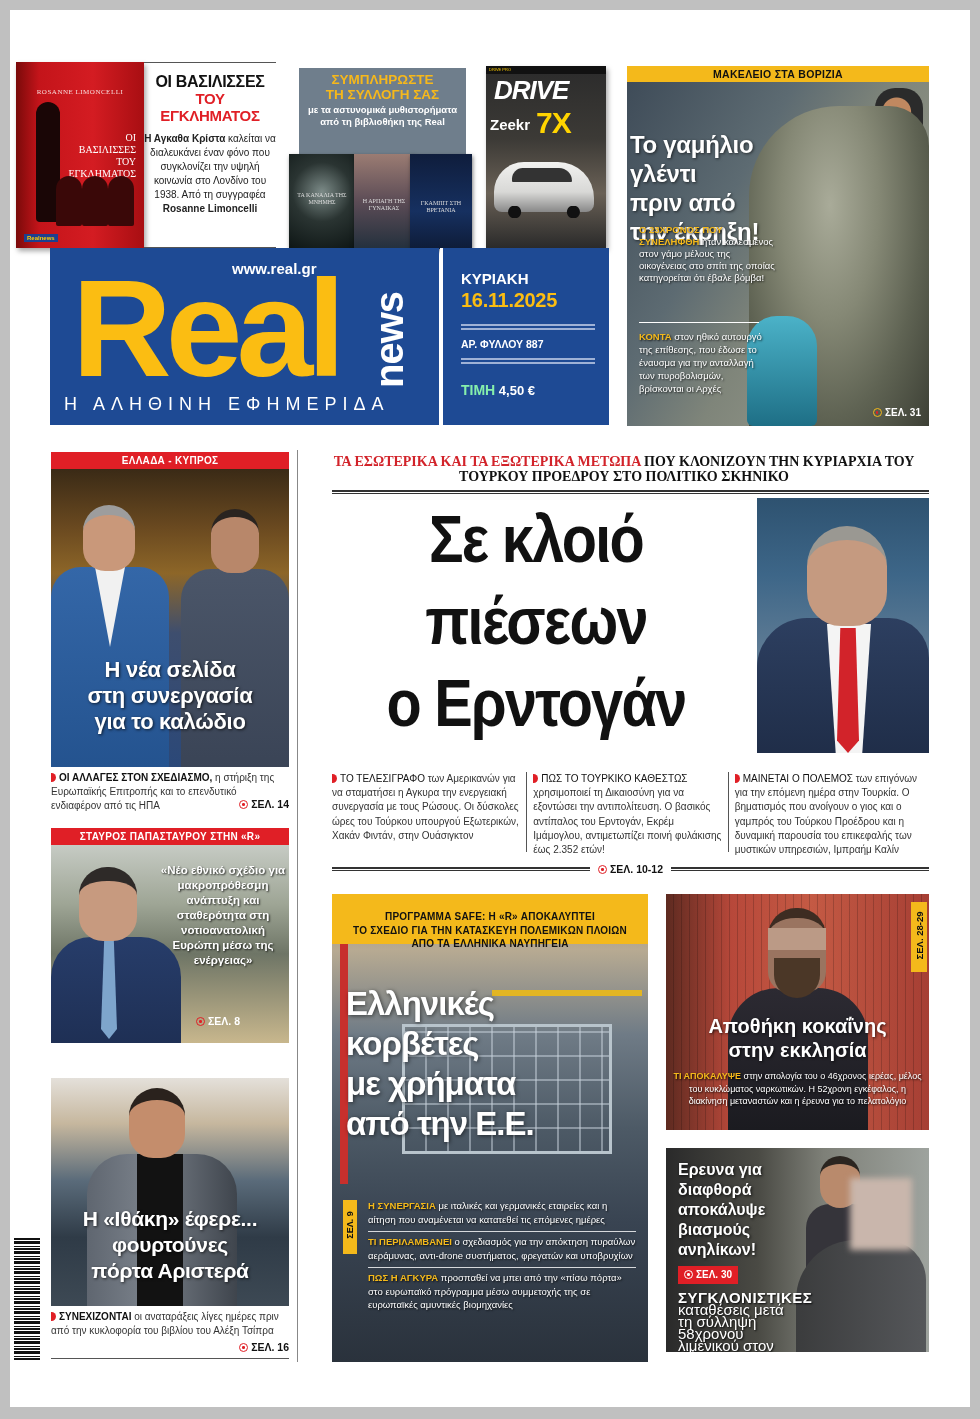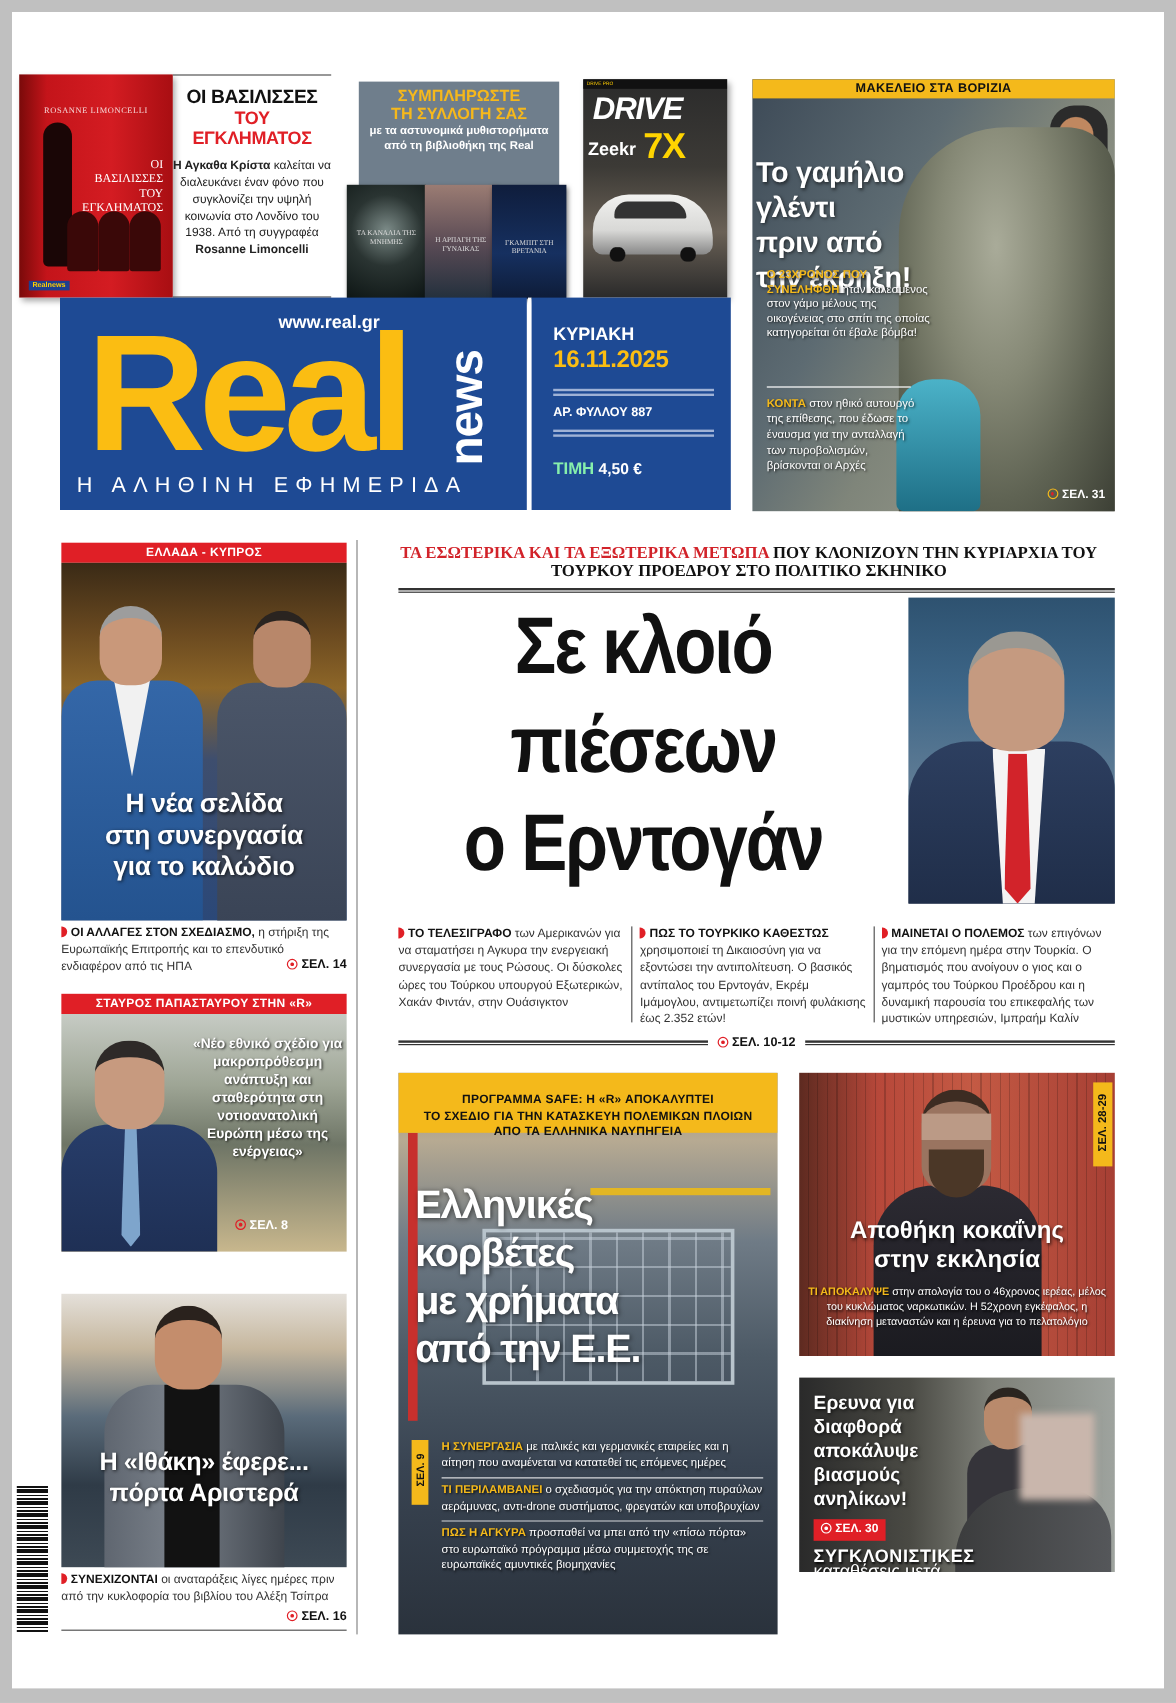--- a/index.html
+++ b/index.html
@@ -123,21 +123,21 @@
   .headline { left: 322px; top: 488px; width: 408px; text-align:center; font-size: 67px; font-weight:bold; line-height: 82px; color:#111; letter-spacing: -2px; transform: scaleX(.86); transform-origin: center top; }
   .erdogan { left: 747px; top: 488px; width: 172px; height: 255px; background: linear-gradient(180deg, #2e5270 0%, #3d6688 30%, #5e7b94 60%, #1f2d48 100%); overflow:hidden; }
   .erdogan .head { position:absolute; left: 50px; top: 28px; width: 80px; height: 100px; background: #c59a80; border-radius: 40px 40px 34px 34px; border-top: 14px solid #9a9892; }
   .erdogan .suit { position:absolute; left: 0; top: 120px; width: 172px; height: 140px; background: linear-gradient(180deg, #2d3f60, #1f2d48); border-radius: 50px 40px 0 0; }
   .erdogan .shirt { position:absolute; left: 70px; top: 126px; width: 44px; height: 130px; background:#f4f4f4; clip-path: polygon(0 0,100% 0,80% 100%,20% 100%); }
   .erdogan .tie { position:absolute; left: 80px; top: 130px; width: 22px; height: 125px; background:#d2232a; clip-path: polygon(15% 0,85% 0,100% 90%,50% 100%,0 90%); }
 
   .subcols { left: 322px; top: 762px; width: 597px; height: 80px; display:flex; }
   .subcol { flex: 1; font-size: 10px; line-height: 14.2px; color:#333; padding: 0 6px; border-left: 1px solid #555; }
   .subcol:first-child { border-left: none; padding-left: 0; }
-  .subcol b { color:#111; font-weight:bold;margin-top:37px; }
+  .subcol b { color:#111; font-weight:normal;margin-top:37px; }
   .pg-rule { left: 322px; top: 852px; width: 597px; height: 14px; display:flex; align-items:center; gap: 8px; }
   .pg-rule .line { flex: 1; height: 4px; border-top: 2px solid #333; border-bottom: 1px solid #333; }
 
   
   .safe { left: 322px; top: 884px; width: 316px; height: 468px; overflow:hidden; background: linear-gradient(180deg, #9c8f7a 0%, #b7aa92 12%, #6f7b86 30%, #4d5a66 50%, #394452 70%, #2a323c 100%); }
   .safe .kick { position:absolute; top: 0; left: 0; right: 0; height: 50px; background:#f4b91b; text-align:center; font-size: 10px; font-weight:bold; color:#111; line-height: 13.5px; padding-top: 16px; letter-spacing: .2px; }
   .safe .struct { position:absolute; left: 70px; top: 130px; width: 210px; height: 130px; border: 3px solid #b8c4cc; background: repeating-linear-gradient(90deg, transparent 0 20px, rgba(200,210,220,.5) 20px 22px), repeating-linear-gradient(0deg, transparent 0 22px, rgba(200,210,220,.5) 22px 24px); }
   .safe .redbeam { position:absolute; left: 8px; top: 50px; width: 8px; height: 240px; background:#c7302d; }
   .safe .crane { position:absolute; left: 160px; top: 96px; width: 150px; height: 6px; background:#e3b623; }
   .safe .h { position:absolute; left: 14px; top: 90px; font-size: 33px; font-weight:bold; color:#fff; line-height: 40px; letter-spacing: -1px; text-shadow: 1px 1px 4px rgba(0,0,0,.6); }
@@ -155,21 +155,21 @@
   .cocaine .priest .head { position:absolute; left: 40px; top: 0; width: 58px; height: 84px; background: #9a7460; border-radius: 28px 28px 20px 20px; border-top: 10px solid #3d2c22; }
   .cocaine .priest .blur { position:absolute; left: 40px; top: 20px; width: 58px; height: 22px; background:#bb9a86; }
   .cocaine .priest .beard { position:absolute; left: 46px; top: 50px; width: 46px; height: 40px; background:#4b3727; border-radius: 0 0 24px 24px; }
   .cocaine .priest .body { position:absolute; left: 0; top: 80px; width: 140px; height: 150px; background: linear-gradient(180deg, #2c2a32, #1a1a1f); border-radius: 50px 50px 0 0; }
   .cocaine .sel { position:absolute; right: 2px; top: 8px; width: 16px; height: 70px; background:#f4b91b; }
   .cocaine .sel span { position:absolute; left: -25px; top: 28px; width: 66px; font-size: 9.5px; font-weight:bold; color:#111; transform: rotate(-90deg); text-align:center; }
   .cocaine .h { position:absolute; left: 0; right: 0; top: 120px; text-align:center; font-size: 20px; font-weight:bold; color:#fff; line-height: 24px; text-shadow: 1px 1px 3px rgba(0,0,0,.7); }
   .cocaine .sub { position:absolute; left: 6px; right: 6px; top: 176px; text-align:center; font-size: 9px; line-height: 12.5px; color:#fff; text-shadow: 1px 1px 2px rgba(0,0,0,.9); }
   .cocaine .sub b { color:#f4b91b; font-weight:bold; }
 
-  .abuse { left: 656px; top: 1138px; width: 263px; height: 162px; overflow:hidden; background: linear-gradient(90deg, #2a2a2a 0%, #4a4a44 35%, #7e8078 60%, #9ea39e 100%); }
+  .abuse { left: 656px; top: 1138px; width: 263px; height: 204px; overflow:hidden; background: linear-gradient(90deg, #2a2a2a 0%, #4a4a44 35%, #7e8078 60%, #9ea39e 100%); }
   .abuse .man2 { position:absolute; left: 140px; top: 8px; width: 70px; height: 220px; }
   .abuse .man2 .head { position:absolute; left: 14px; top: 0; width: 40px; height: 52px; background:#b98a6c; border-radius: 20px; border-top: 8px solid #2b2520; }
   .abuse .man2 .body { position:absolute; left: 0; top: 48px; width: 70px; height: 170px; background: #35343a; border-radius: 24px 24px 0 0; }
   .abuse .man1 { position:absolute; left: 130px; top: 30px; width: 130px; height: 200px; }
   .abuse .man1 .blur { position:absolute; left: 54px; top: 0; width: 62px; height: 72px; background: #c9b6ac; filter: blur(3px); }
   .abuse .man1 .coat { position:absolute; left: 0; top: 62px; width: 130px; height: 150px; background: linear-gradient(90deg, #3b3c3d, #55575a); border-radius: 60px 40px 0 0; }
   .abuse .h { position:absolute; left: 12px; top: 12px; font-size: 16px; font-weight:bold; color:#fff; line-height: 20px; text-shadow: 1px 1px 3px rgba(0,0,0,.8); }
   .abuse .sel { position:absolute; left: 12px; top: 118px; height: 18px; padding: 0 6px; background:#e01f26; color:#fff; font-size: 10px; font-weight:bold; line-height: 18px; }
   .abuse .sel .dot { border-color:#fff; }
   .abuse .sel .dot::after { background:#fff; }
@@ -299,20 +299,21 @@
 
   <div class="abs card c3">
     <div class="photo">
       <div class="man">
           <div class="jacket"></div>
           <div class="tee"></div>
           <div class="head"></div>
         </div>
       <div class="caption-h">
         <div>Η «Ιθάκη» έφερε...</div>
+        <div>φουρτούνες</div>
         <div>πόρτα Αριστερά</div>
       </div>
     </div>
     <div class="below" style="height:52px">
       <span class="bullet"></span><b>ΣΥΝΕΧΙΖΟΝΤΑΙ</b><span> οι αναταράξεις λίγες ημέρες πριν από την κυκλοφορία του βιβλίου του Αλέξη Τσίπρα</span>
       <span class="pgref"><span class="dot"></span><span>ΣΕΛ. 16</span></span>
     </div>
     <div class="thin-rule"></div>
   </div>
 

